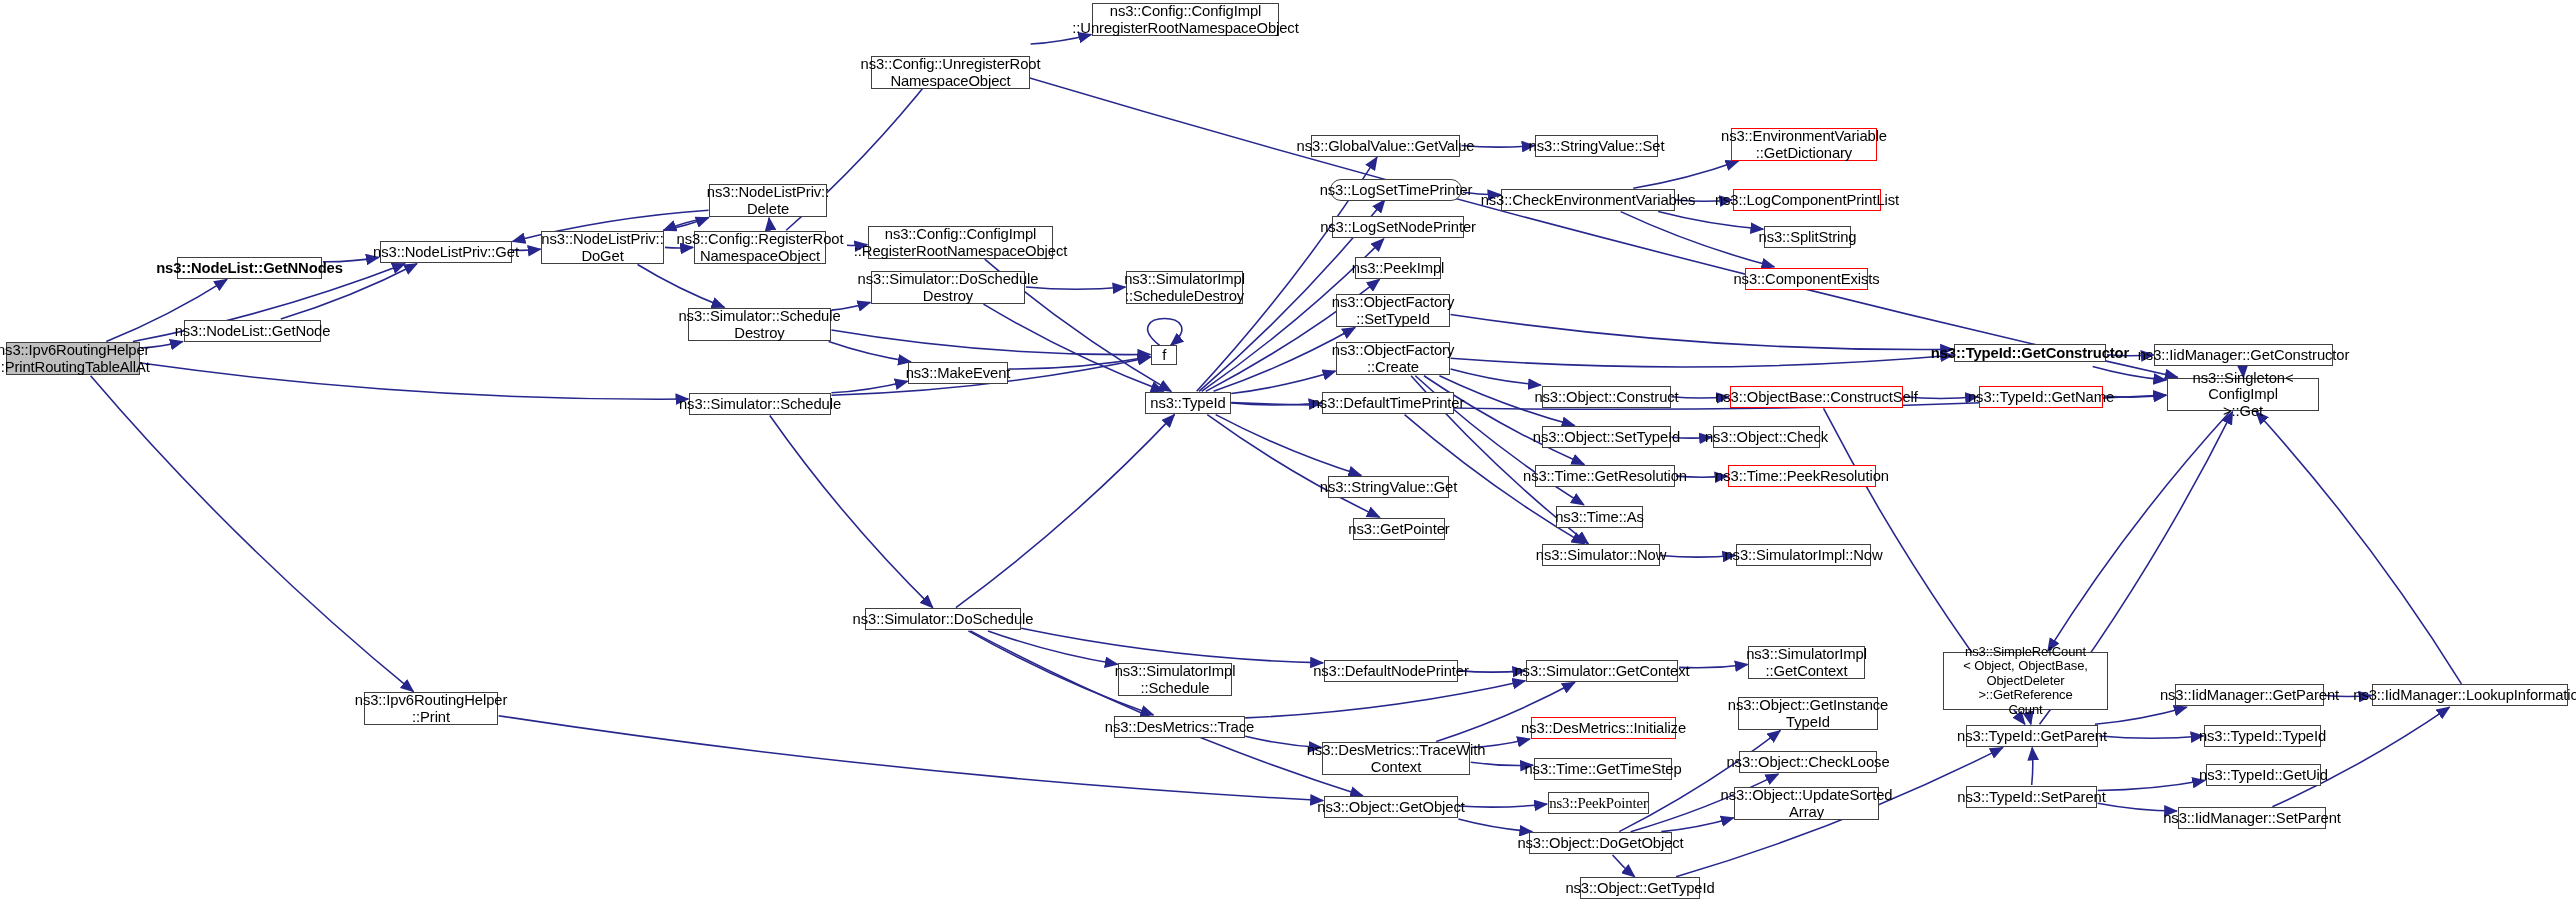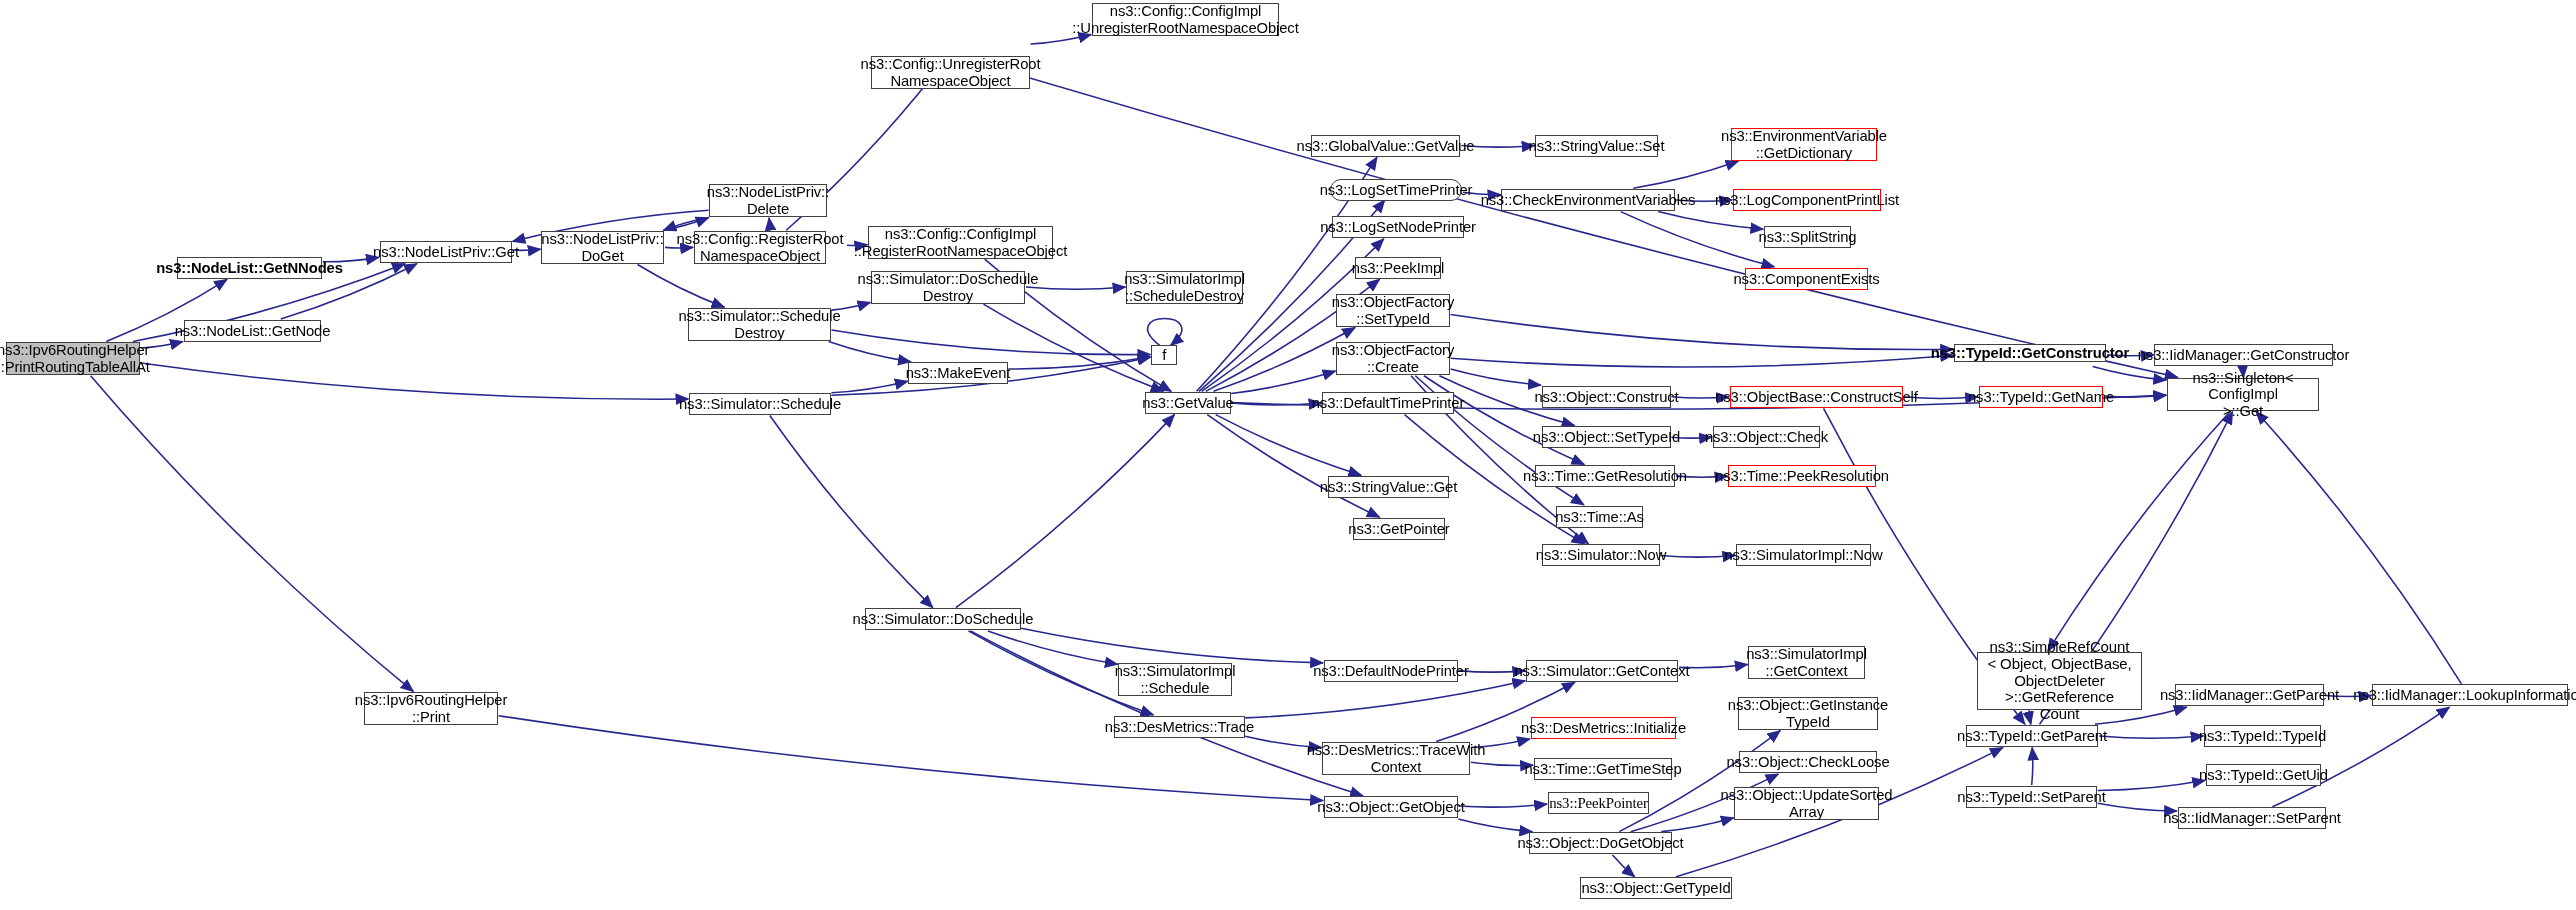--- a/index.html
+++ b/index.html
@@ -41,22 +41,21 @@
     z-index: 5;
   }
   .node.red {
     border-color: #ff0000;
   }
   .node.root {
     background: #bfbfbf;
     border-color: #404040;
   }
   .node.small-text {
-    font-size: 15px;
-    margin-left: 34px;
+    font-size: 13px;
   }
 </style>
 </head>
 <body>
 
 <div id="graph">
   <svg id="edge-layer" viewBox="0 0 3312 1171" preserveAspectRatio="none">
     <defs>
       <marker id="arrow" viewBox="0 0 12 10" refX="11" refY="5" markerWidth="9" markerHeight="7.5" orient="auto-start-reverse">
         <path d="M 0 0 L 12 5 L 0 10 z" fill="#26268c"></path>
@@ -179,21 +178,21 @@
 ::RegisterRootNamespaceObject</div>
       <div class="node" style="left: 688px; top: 308px; width: 143px; height: 33px;">ns3::Simulator::Schedule
 Destroy</div>
       <div class="node" style="left: 871px; top: 271px; width: 154px; height: 33px;">ns3::Simulator::DoSchedule
 Destroy</div>
       <div class="node" style="left: 1126px; top: 271px; width: 117px; height: 33px;">ns3::SimulatorImpl
 ::ScheduleDestroy</div>
       <div class="node" style="left: 689px; top: 393px; width: 142px; height: 22px;">ns3::Simulator::Schedule</div>
       <div class="node" style="left: 908px; top: 362px; width: 100px; height: 22px;">ns3::MakeEvent</div>
       <div class="node" style="left: 1151px; top: 345px; width: 26.4px; height: 20px;">f</div>
-      <div class="node" style="left: 1145px; top: 392px; width: 86px; height: 22px;">ns3::GetValue</div>
+      <div class="node" style="left: 1145px; top: 392px; width: 86px; height: 22px;">ns3::TypeId</div>
       <div class="node" style="left: 1311px; top: 135px; width: 149px; height: 22px;">ns3::GlobalValue::GetValue</div>
       <div class="node" style="left: 1535px; top: 135px; width: 123px; height: 22px;">ns3::StringValue::Set</div>
       <div class="node red" style="left: 1731px; top: 128px; width: 146px; height: 33px;">ns3::EnvironmentVariable
 ::GetDictionary</div>
       <div class="node" style="left: 1330px; top: 179px; width: 132px; height: 22px; border-radius: 11px;">ns3::LogSetTimePrinter</div>
       <div class="node" style="left: 1501px; top: 189px; width: 174px; height: 22px;">ns3::CheckEnvironmentVariables</div>
       <div class="node red" style="left: 1733px; top: 189px; width: 148px; height: 22px;">ns3::LogComponentPrintList</div>
       <div class="node" style="left: 1332px; top: 216px; width: 132px; height: 22px;">ns3::LogSetNodePrinter</div>
       <div class="node" style="left: 1764px; top: 226px; width: 87px; height: 22px;">ns3::SplitString</div>
       <div class="node red" style="left: 1745px; top: 268px; width: 123px; height: 22px;">ns3::ComponentExists</div>
@@ -232,21 +231,21 @@
       <div class="node red" style="left: 1531px; top: 717px; width: 145px; height: 22px;">ns3::DesMetrics::Initialize</div>
       <div class="node" style="left: 1534px; top: 758px; width: 138px; height: 22px;">ns3::Time::GetTimeStep</div>
       <div class="node" style="left: 1738px; top: 697px; width: 140px; height: 33px;">ns3::Object::GetInstance
 TypeId</div>
       <div class="node" style="left: 1739px; top: 751px; width: 138px; height: 22px;">ns3::Object::CheckLoose</div>
       <div class="node" style="left: 1734px; top: 787px; width: 145px; height: 33px;">ns3::Object::UpdateSorted
 Array</div>
       <div class="node" style="left: 1324px; top: 796px; width: 134px; height: 22px;">ns3::Object::GetObject</div>
       <div class="node" style="left: 1548px; top: 792px; width: 101px; height: 22px; font-family: Liberation Serif, serif;">ns3::PeekPointer</div>
       <div class="node" style="left: 1529px; top: 832px; width: 143px; height: 22px;">ns3::Object::DoGetObject</div>
-      <div class="node" style="left: 1580px; top: 877px; width: 152px; height: 22px;">ns3::Object::GetTypeId</div>
+      <div class="node" style="left: 1580px; top: 877px; width: 120px; height: 22px;">ns3::Object::GetTypeId</div>
       <div class="node small-text" style="left: 1943px; top: 652px; width: 165px; height: 58px;">ns3::SimpleRefCount
 &lt; Object, ObjectBase,
 ObjectDeleter &gt;::GetReference
 Count</div>
       <div class="node" style="left: 1966px; top: 725px; width: 132px; height: 22px;">ns3::TypeId::GetParent</div>
       <div class="node" style="left: 2175px; top: 684px; width: 149px; height: 22px;">ns3::IidManager::GetParent</div>
       <div class="node" style="left: 2204px; top: 725px; width: 117px; height: 22px;">ns3::TypeId::TypeId</div>
       <div class="node" style="left: 2372px; top: 684px; width: 196px; height: 22px;">ns3::IidManager::LookupInformation</div>
       <div class="node" style="left: 2206px; top: 764px; width: 115px; height: 22px;">ns3::TypeId::GetUid</div>
       <div class="node" style="left: 1966px; top: 786px; width: 131px; height: 22px;">ns3::TypeId::SetParent</div>

